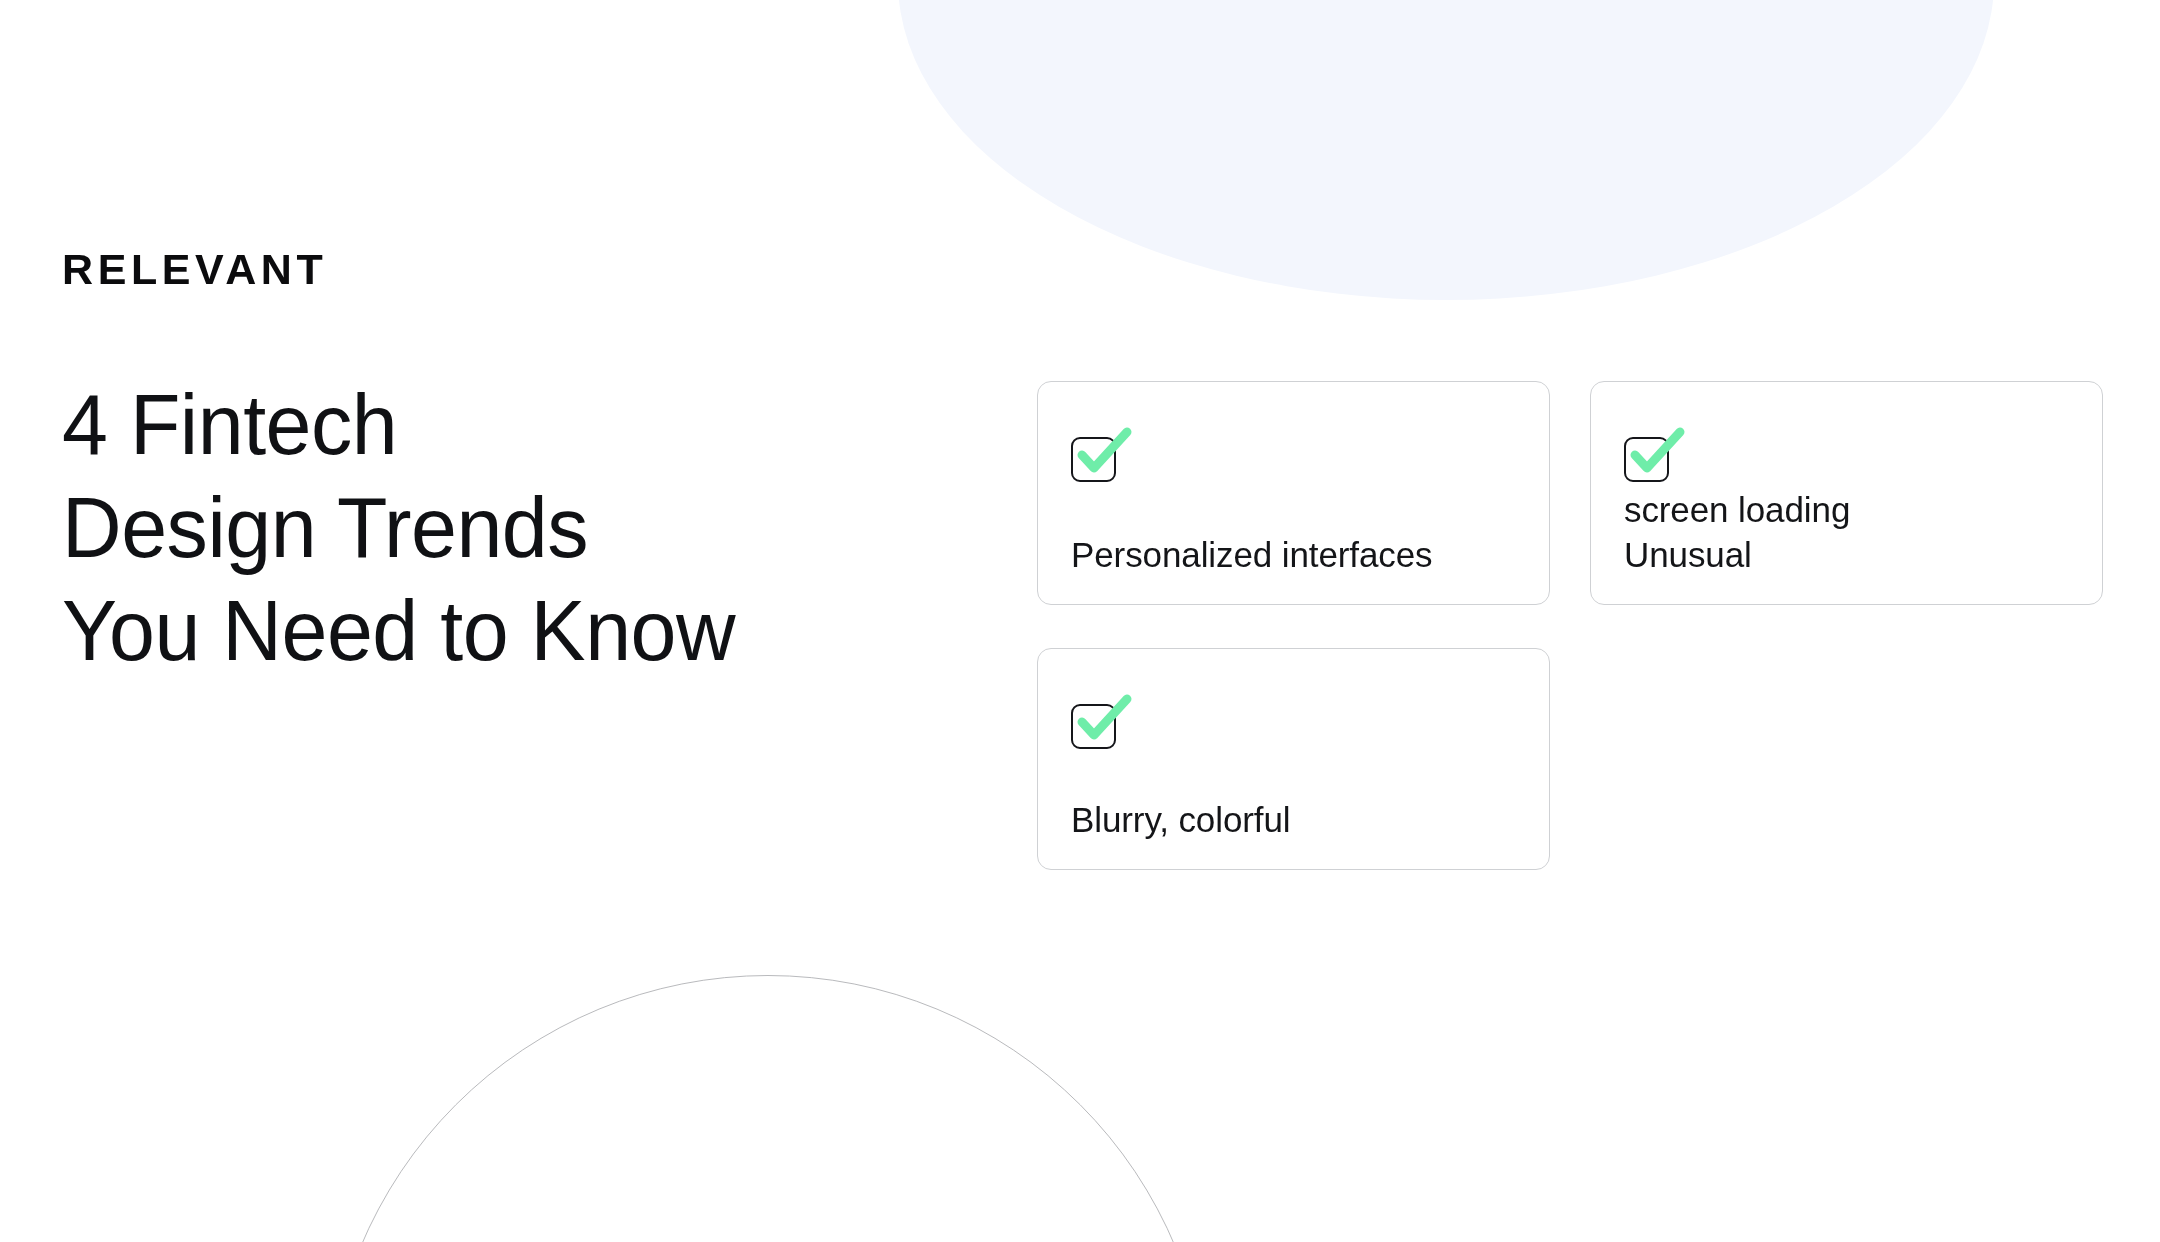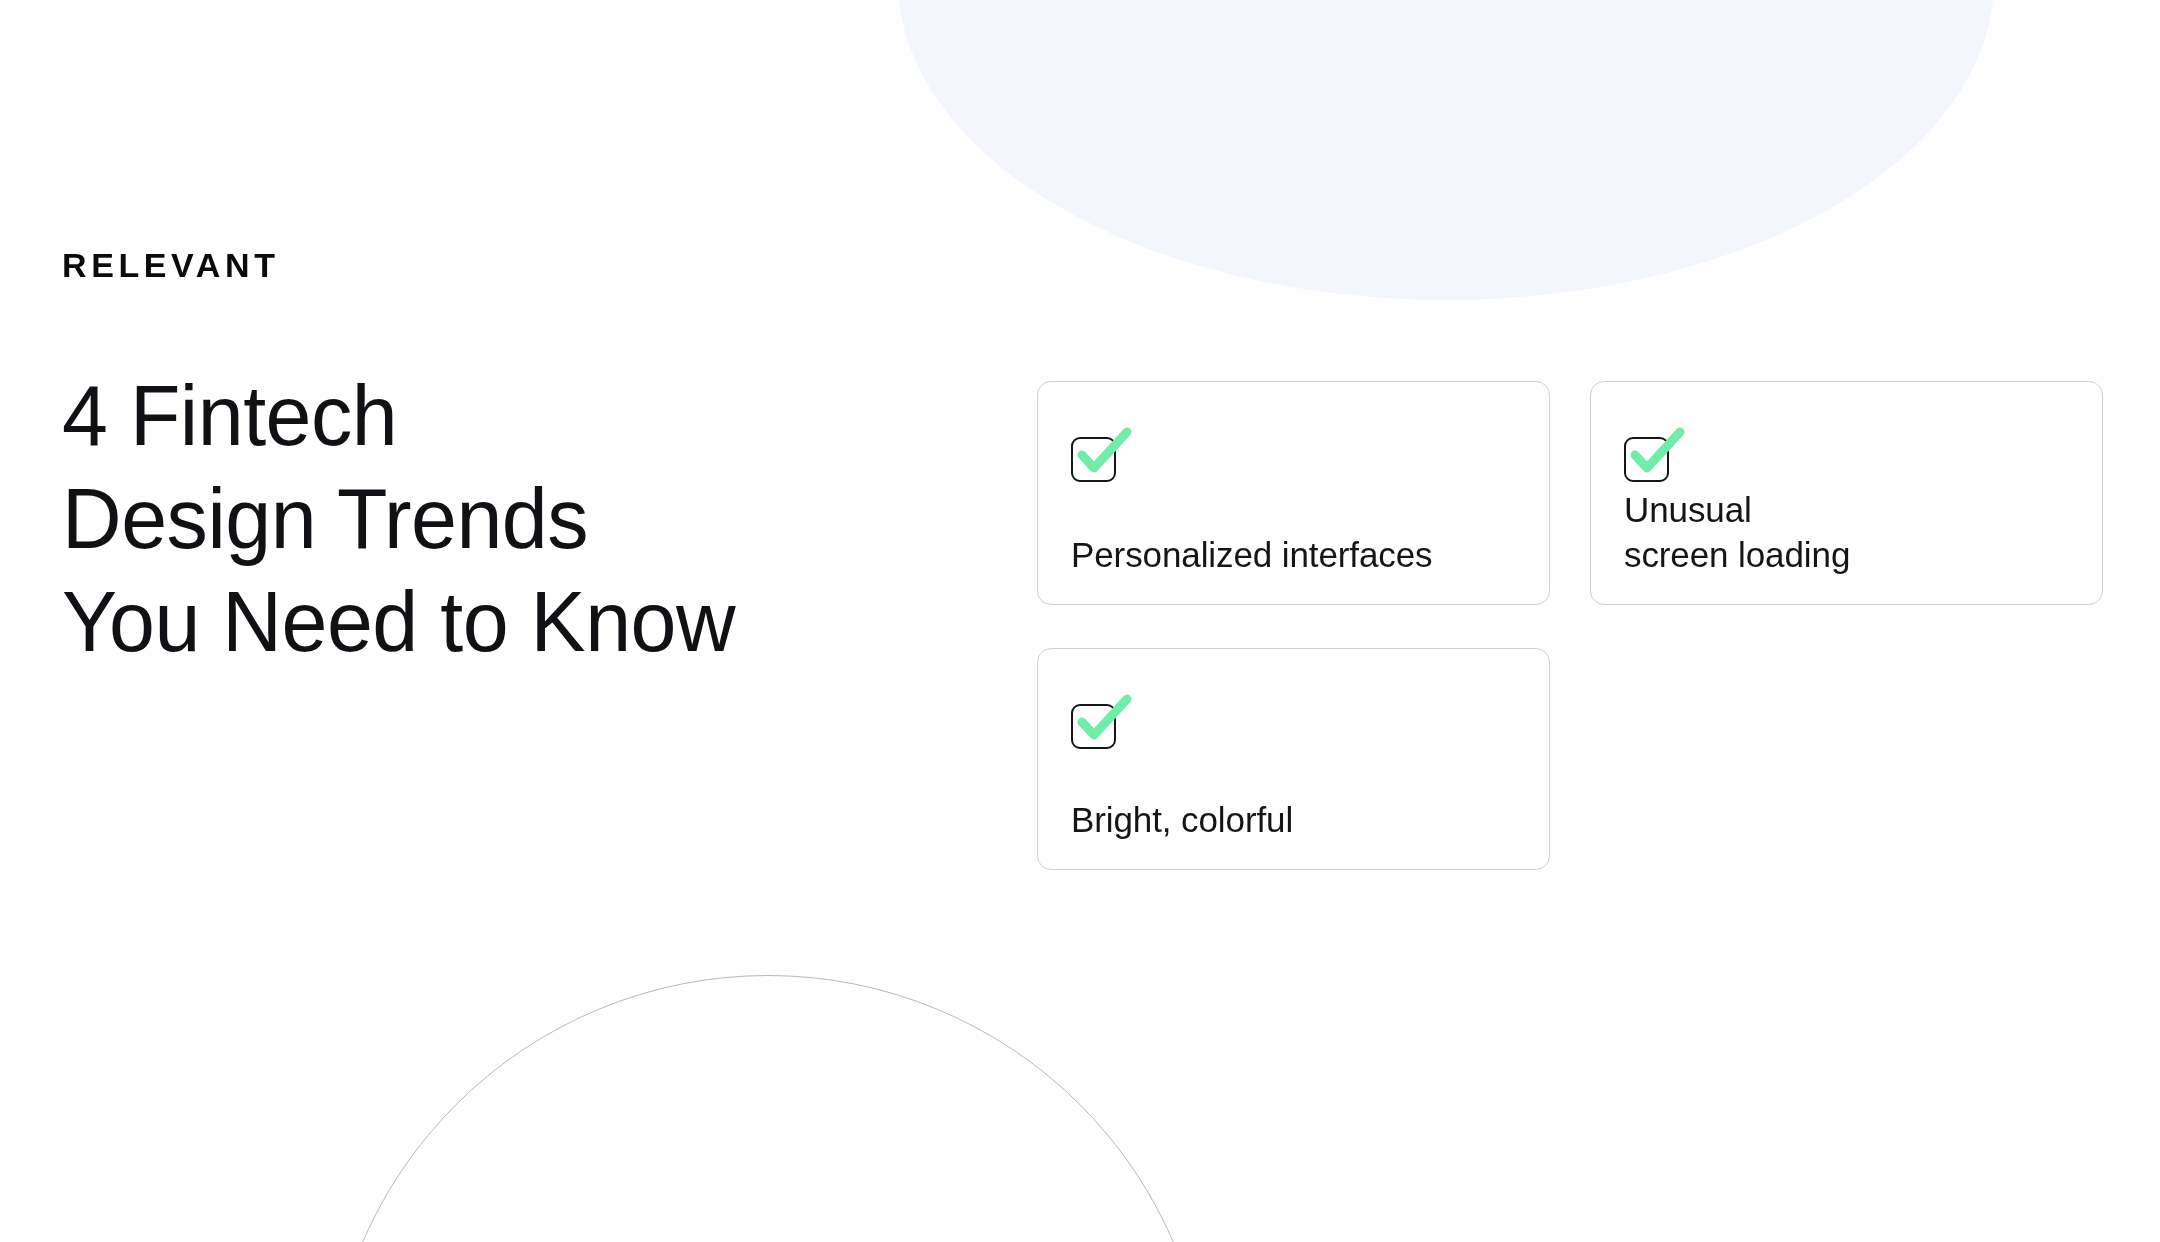--- a/index.html
+++ b/index.html
@@ -58,21 +58,21 @@
   
   .left-col {
     position: absolute;
     left: 62px;
     top: 248px;
     width: 900px;
   }
 
   .brand {
     font-family: "Liberation Sans", "DejaVu Sans", sans-serif;
-    font-size: 34px;
+    font-size: 43px;
     font-weight: 700;
     letter-spacing: 4.6px;
     color: #0B0B0D;
     line-height: 1;
     white-space: nowrap;
   }
 
   .headline {
     margin-top: 82px;
     font-family: "Liberation Sans", "DejaVu Sans", sans-serif;
@@ -188,31 +188,31 @@
 
 
     <div class="card">
       <div class="check-wrap">
         <div class="check-box"></div>
         <svg class="check-mark" viewBox="0 0 72 72" fill="none" xmlns="http://www.w3.org/2000/svg">
           <path d="M13 36 L25 49 L58 13" stroke="#6FEDA9" stroke-width="9" stroke-linecap="round" stroke-linejoin="round"></path>
         </svg>
       </div>
       <div class="card-label">
+        <span class="lbl-line">screen loading</span>
         <span class="lbl-line">Unusual</span>
-        <span class="lbl-line">screen loading</span>
       </div>
     </div>
 
     <div class="card">
       <div class="check-wrap">
         <div class="check-box"></div>
         <svg class="check-mark" viewBox="0 0 72 72" fill="none" xmlns="http://www.w3.org/2000/svg">
           <path d="M13 36 L25 49 L58 13" stroke="#6FEDA9" stroke-width="9" stroke-linecap="round" stroke-linejoin="round"></path>
         </svg>
       </div>
       <div class="card-label">
-        <span class="lbl-line">Bright, colorful</span>
+        <span class="lbl-line">Blurry, colorful</span>
       </div>
     </div>
 
   </div>
 </div>
 
 </body></html>

